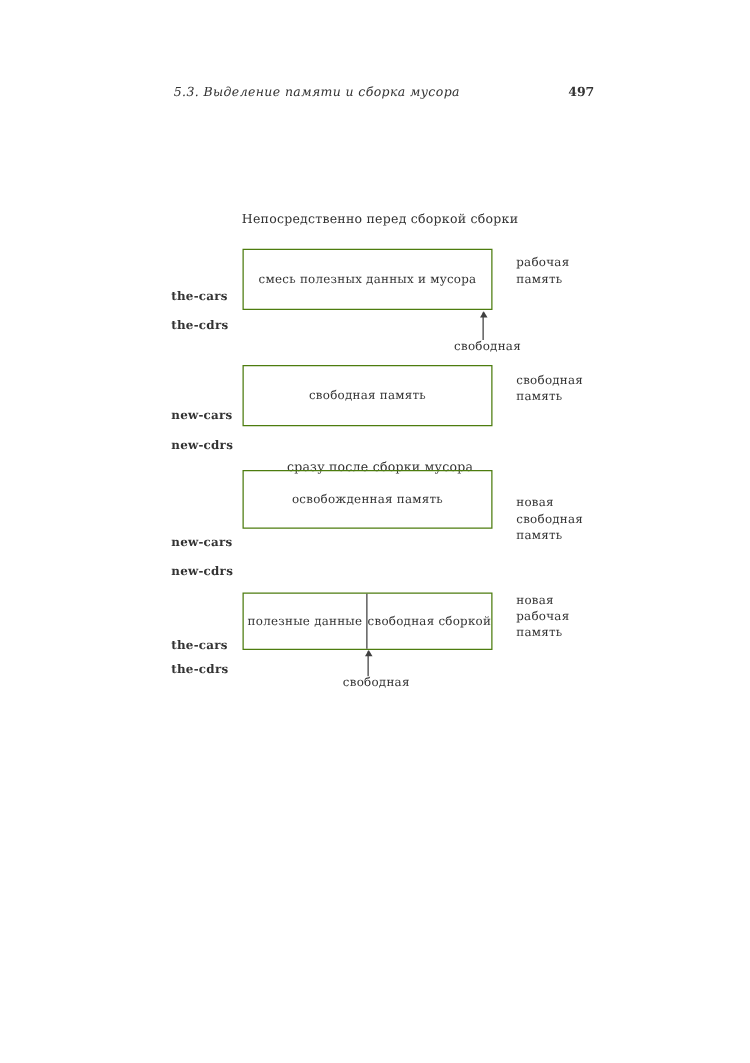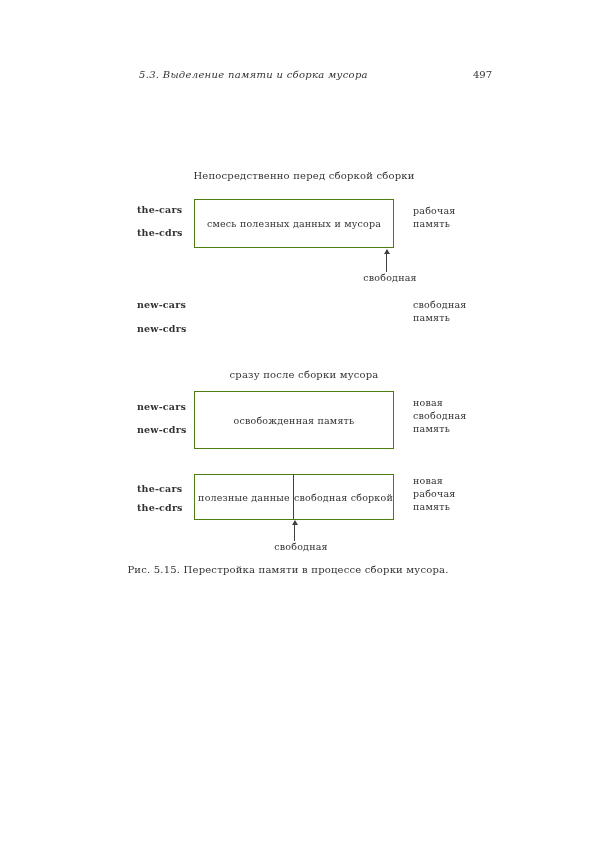--- a/index.html
+++ b/index.html
@@ -11,45 +11,45 @@
     position: relative;
     overflow: hidden;
   }
   .page { position: absolute; left: 0; top: 0; width: 600px; height: 850px; background: #ffffff; }
 
   .hdr-section {
     position: absolute; left: 91px; top: 69px;
     font-style: italic; font-size: 10px; letter-spacing: 0.3px; margin-left: 48px;
   }
   .hdr-page {
-    position: absolute; left: 462px; top: 69px; width: 30px;
-    font-size: 10px; text-align: right;
+    position: absolute; left: 450px; top: 69px; width: 30px;
+    font-size: 10px; text-align: center; font-weight: bold;
   }
 
   .fig-title {
     position: absolute; left: 104px; width: 400px;
     font-size: 10px; text-align: center; letter-spacing: 0.2px;
   }
   .t-before { top: 170px; }
   .t-after  { top: 369px; }
 
   .mem-label {
     position: absolute; left: 137px;
-    font-size: 9.5px; font-weight: bold; letter-spacing: 0.2px;
+    font-size: 9.5px; font-weight: bold; letter-spacing: 0.2px; margin-top: 28px;
   }
 
   .mem-box {
     position: absolute; left: 194px; width: 200px;
     box-sizing: border-box; border: 1px solid #4d7c0f;
     display: flex; align-items: center; justify-content: center;
     font-size: 9.5px; letter-spacing: 0.2px; text-align: center;
   }
   .box1 { top: 199px; height: 49px; }
   .box2 { top: 292px; height: 49px; }
-  .box3 { top: 391px; height: 58px; }
+  .box3 { top: 376px; height: 47px; }
   .box4 { top: 474px; height: 46px; padding: 0; }
   .box4 .cell {
     height: 100%; display: flex; align-items: center; justify-content: center;
     box-sizing: border-box;
   }
   .box4 .cell-left  { width: 99px; border-right: 1px solid #404040; }
   .box4 .cell-right { flex: 1; }
 
   .side-note {
     position: absolute; left: 401px;
@@ -102,20 +102,23 @@
   <div class="side-note sn1">
     <div>рабочая</div>
     <div>память</div>
   </div>
 
   <div class="arrow-up arr1"></div>
   <div class="free-label fl1">свободная</div>
 
   <div class="mem-label" style="top:299px">new-cars</div>
   <div class="mem-label" style="top:323px">new-cdrs</div>
+  <div class="mem-box box2">
+    <span>свободная память</span>
+  </div>
   <div class="side-note sn2">
     <div>свободная</div>
     <div>память</div>
   </div>
 
   <div class="fig-title t-after">сразу после сборки мусора</div>
 
   <div class="mem-label" style="top:401px">new-cars</div>
   <div class="mem-label" style="top:424px">new-cdrs</div>
   <div class="mem-box box3">
@@ -139,15 +142,14 @@
   </div>
   <div class="side-note sn4">
     <div>новая</div>
     <div>рабочая</div>
     <div>память</div>
   </div>
 
   <div class="arrow-up arr2"></div>
   <div class="free-label fl2">свободная</div>
 
-  <div class="fig-caption">Рис. 5.15. Перестройка памяти в процессе сборки мусора.</div>
 
 </div>
 
 </body></html>

